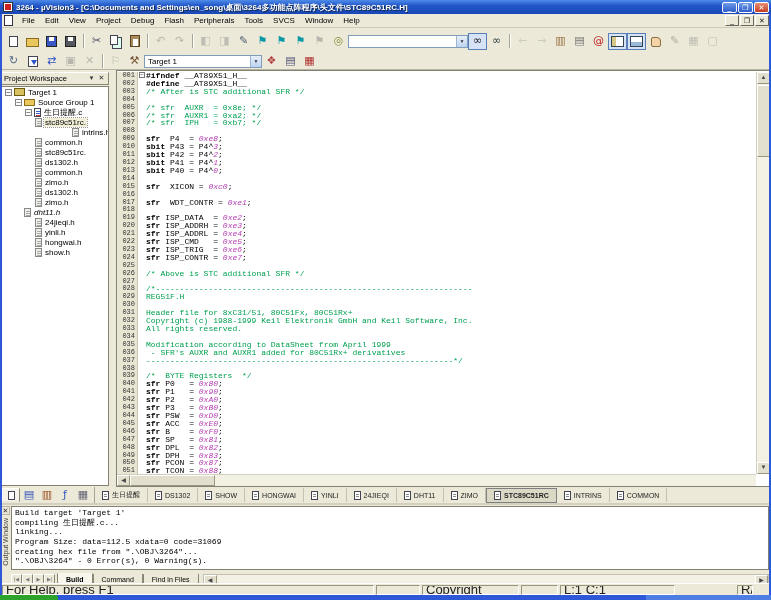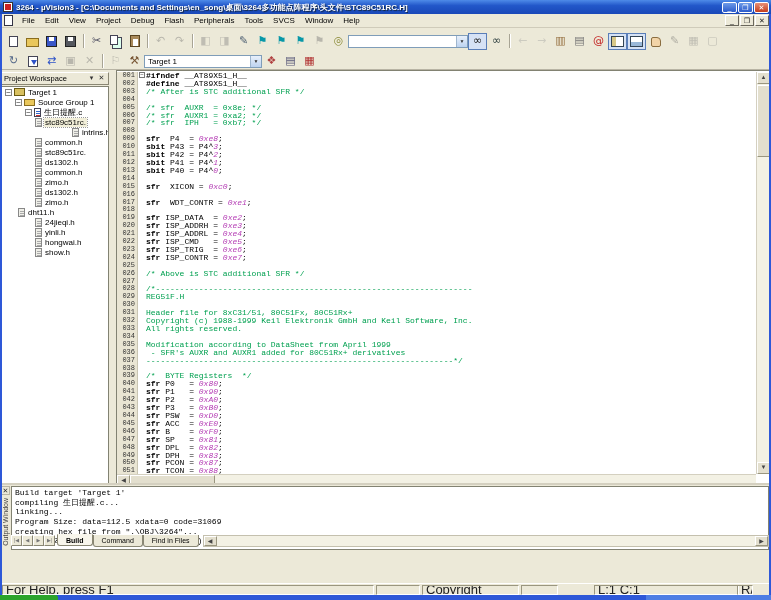--- a/index.html
+++ b/index.html
@@ -106,21 +106,21 @@
   .wstabs{display:flex;align-items:center;height:16px;padding:0 2px;border-right:1px solid #A8A494;flex:none;}
   .wstab{width:18px;height:14px;display:flex;align-items:center;justify-content:center;}
   .wstab.active{background:#F6F4EA;border:1px solid;border-color:#fff #8a8774 #ECE9D8 #fff;}
   .ftabs{display:flex;align-items:center;height:16px;flex:1;overflow:hidden;}
   .ftab{display:flex;align-items:center;height:14px;padding:0 7px;border-right:1px solid #C6C2B0;
     font-size:7px;white-space:nowrap;color:#222;}
   .ftab .fdoc{width:7px;height:9px;background:#fff;border:1px solid #445;margin-right:3px;flex:none;position:relative;}
   .ftab .fdoc:after{content:"";position:absolute;left:1px;top:2px;width:3px;height:1px;background:#888;box-shadow:0 2px 0 #888;}
   .ftab.active{background:#DCD8C6;border:1px solid #808080;height:15px;font-weight:bold;}
   
-  .outwin{position:absolute;left:0;top:483px;width:771px;height:64px;background:#ECE9D8;border-top:2px solid #D4D0C0;}
+  .outwin{position:absolute;left:0;top:503px;width:771px;height:83px;background:#ECE9D8;border-top:2px solid #D4D0C0;}
   .outstrip{position:absolute;left:0;top:0;width:11px;height:100%;display:flex;flex-direction:column;align-items:center;}
   .outstrip .xbtn{width:9px;height:9px;margin-top:1px;font-size:7px;line-height:8px;text-align:center;color:#333;
     border:1px solid #B8B4A4;background:#ECE9D8;}
   .outstrip .vlabel{margin-top:3px;writing-mode:vertical-rl;transform:rotate(180deg);font-size:7px;color:#444;white-space:nowrap;}
   .outtext{position:absolute;left:11px;top:1px;right:2px;height:64px;background:#fff;
     border:1px solid #828272;padding:1px 0 0 3px;overflow:hidden;}
   .outline{font-family:"Liberation Mono",monospace;font-size:8px;height:9.7px;line-height:9.7px;white-space:pre;}
   .outbottom{position:absolute;left:11px;bottom:0;right:2px;height:13px;display:flex;align-items:center;}
   .navbtn{width:11px;height:11px;background:#ECE9D8;border:1px solid;border-color:#fff #8a8774 #8a8774 #fff;
     font-size:5px;line-height:9px;text-align:center;color:#777;flex:none;}
@@ -131,21 +131,21 @@
   .obar .sbtn{height:10px;}
   .obar .track{flex:1;}
   
   .statusbar{position:absolute;left:0;top:583px;width:771px;height:12px;background:#ECE9D8;border-top:1px solid #fff;}
   .sfield{position:absolute;top:1px;height:10px;border:1px solid;border-color:#9A967F #fff #fff #9A967F;
     font-size:13px;line-height:8px;padding-left:3px;color:#222;white-space:nowrap;overflow:hidden;}
   .sf1{left:2px;width:372px;}
   .sf2{left:376px;width:44px;}
   .sf3{left:422px;width:97px;}
   .sf4{left:521px;width:37px;}
-  .sf5{left:594px;width:145px;}
+  .sf5{left:560px;width:115px;}
   .sf6{left:701px;width:34px;text-align:center;margin-top:20px;}
   .sf7{left:737px;width:16px;text-align:center;}
   
   .taskbar{position:absolute;left:0;top:595px;width:771px;height:5px;background:#2E58D8;}
   .tb-start{position:absolute;left:0;top:0;width:58px;height:5px;background:#2CA42C;border-radius:0 3px 0 0;}
   .tb-tray{position:absolute;right:0;top:0;width:125px;height:5px;background:#4E7EE4;}
   
   .frame{position:absolute;top:14px;width:2px;height:581px;background:#2E58D8;}
 </style>
 </head>
@@ -370,21 +370,21 @@
           <span class="lbl">zimo.h</span>
         </div>
         <div class="trow" style="padding-left: 33px;">
           <span class="ti ti-fileh"></span>
           <span class="lbl">ds1302.h</span>
         </div>
         <div class="trow" style="padding-left: 33px;">
           <span class="ti ti-fileh"></span>
           <span class="lbl">zimo.h</span>
         </div>
-        <div class="trow" style="padding-left: 16px;">
+        <div class="trow" style="padding-left: 22px; font-style: italic;">
           <span class="ti ti-fileh"></span>
           <span class="lbl">dht11.h</span>
         </div>
         <div class="trow" style="padding-left: 33px;">
           <span class="ti ti-fileh"></span>
           <span class="lbl">24jieqi.h</span>
         </div>
         <div class="trow" style="padding-left: 33px;">
           <span class="ti ti-fileh"></span>
           <span class="lbl">yinli.h</span>

